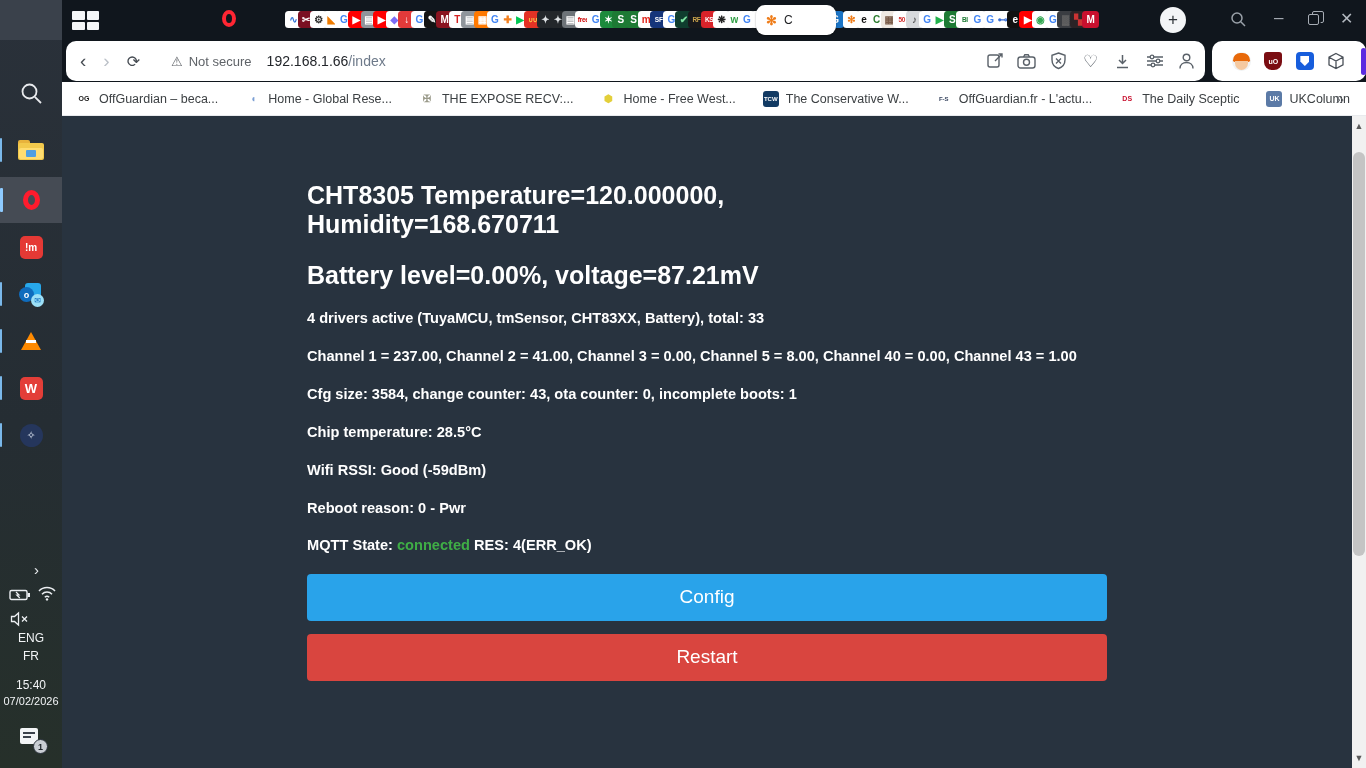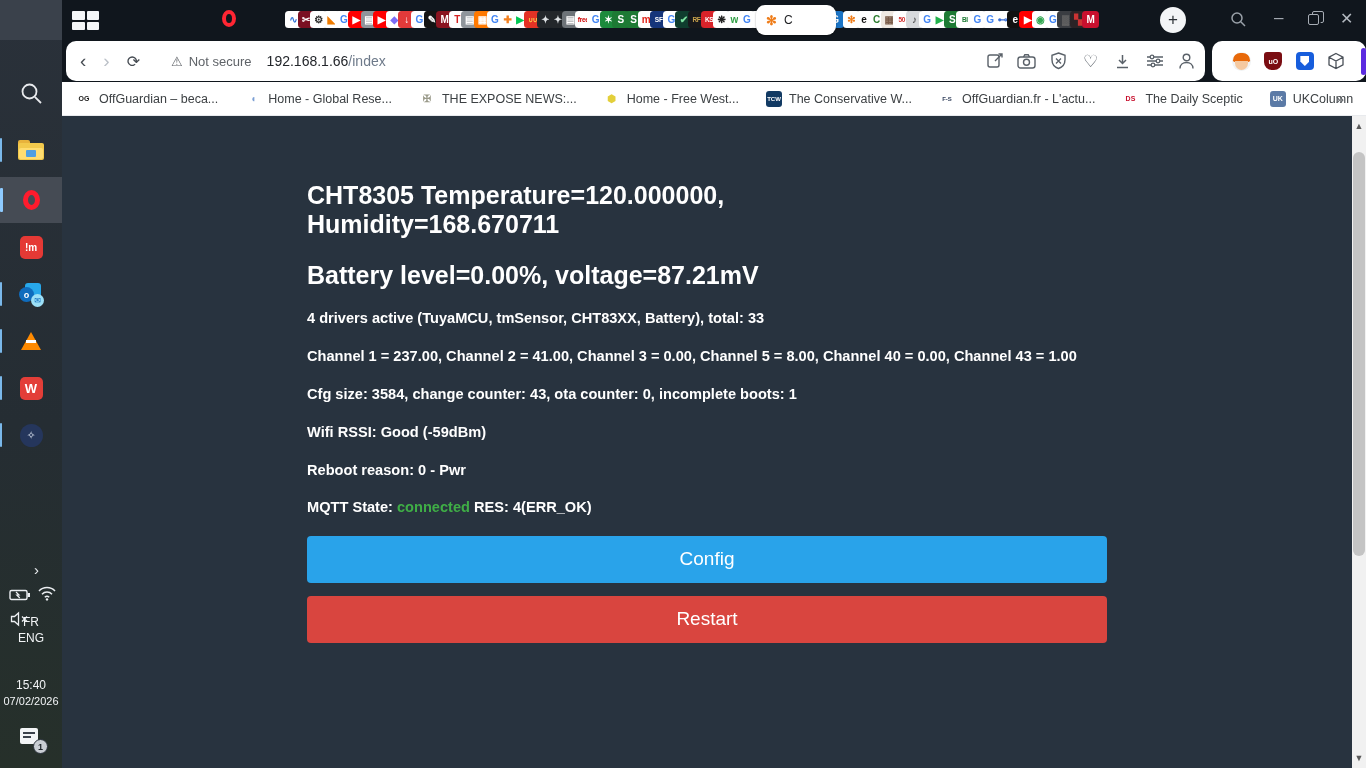--- a/index.html
+++ b/index.html
@@ -198,21 +198,21 @@
         <circle cx="9" cy="13.4" r="1.2" fill="#eceff2"></circle>
       </svg>
   </div>
   <div style="position:absolute;left:10px;top:611px">
     <svg width="20" height="16" viewBox="0 0 20 16">
         <path d="M1.5 5.5 h3 l4-3.5 v12 l-4-3.5 h-3 z" fill="none" stroke="#eceff2" stroke-width="1.3"></path>
         <path d="M12 5.5 l5 5 M17 5.5 l-5 5" stroke="#eceff2" stroke-width="1.3"></path>
       </svg>
   </div>
   <div class="tray-txt" style="top:631px">ENG</div>
-  <div class="tray-txt" style="top:615px">FR</div>
+  <div class="tray-txt" style="top:649px">FR</div>
   <div class="tray-txt" style="top:678px">15:40</div>
   <div class="tray-txt" style="top:695px;font-size:11px">07/02/2026</div>
   <div id="notif">
     <div class="notif-box"></div>
     <div class="notif-line" style="top:4px"></div>
     <div class="notif-line" style="top:8px;width:8px"></div>
     <div class="notif-badge">1</div>
   </div>
 </div>
 
@@ -518,21 +518,21 @@
     <div class="bm">
       <span class="bm-ic" style="background: rgb(255, 255, 255); color: rgb(26, 26, 26); font-size: 7px;">OG</span>
       <span>OffGuardian – beca...</span>
     </div>
     <div class="bm">
       <span class="bm-ic" style="background: rgb(255, 255, 255); color: rgb(123, 159, 212); font-size: 10px;">◖</span>
       <span>Home - Global Rese...</span>
     </div>
     <div class="bm">
       <span class="bm-ic" style="background: rgb(255, 255, 255); color: rgb(154, 154, 138); font-size: 10px;">✠</span>
-      <span>THE EXPOSE NEWS:...</span>
+      <span>THE EXPOSE RECV:...</span>
     </div>
     <div class="bm">
       <span class="bm-ic" style="background: rgb(255, 255, 255); color: rgb(227, 207, 58); font-size: 10px;">⬢</span>
       <span>Home - Free West...</span>
     </div>
     <div class="bm">
       <span class="bm-ic" style="background: rgb(18, 58, 99); color: rgb(255, 255, 255); font-size: 6px;">TCW</span>
       <span>The Conservative W...</span>
     </div>
     <div class="bm">
@@ -554,20 +554,21 @@
   <div id="content">
     <div id="h2block">
       <div class="h2line">CHT8305 Temperature=120.000000,</div>
       <div class="h2line">Humidity=168.670711</div>
     </div>
     <div id="h2b" class="h2line">Battery level=0.00%, voltage=87.21mV</div>
     <div id="stats">
         <div class="h5">4 drivers active (TuyaMCU, tmSensor, CHT83XX, Battery), total: 33</div>
         <div class="h5">Channel 1 = 237.00, Channel 2 = 41.00, Channel 3 = 0.00, Channel 5 = 8.00, Channel 40 = 0.00, Channel 43 = 1.00</div>
         <div class="h5">Cfg size: 3584, change counter: 43, ota counter: 0, incomplete boots: 1</div>
+        <div class="h5">Chip temperature: 28.5°C</div>
         <div class="h5">Wifi RSSI: Good (-59dBm)</div>
         <div class="h5">Reboot reason: 0 - Pwr</div>
       </div>
     <div id="mqtt">
       <div><span>MQTT State: </span><span id="mqtt-green" style="color: rgb(63, 174, 70);">connected</span><span> RES: 4(ERR_OK)</span></div>
     </div>
     <div class="btn" id="btn-config" style="background: rgb(41, 163, 234);">Config</div>
     <div class="btn" id="btn-restart" style="background: rgb(217, 69, 63);">Restart</div>
   </div>
 </div>

